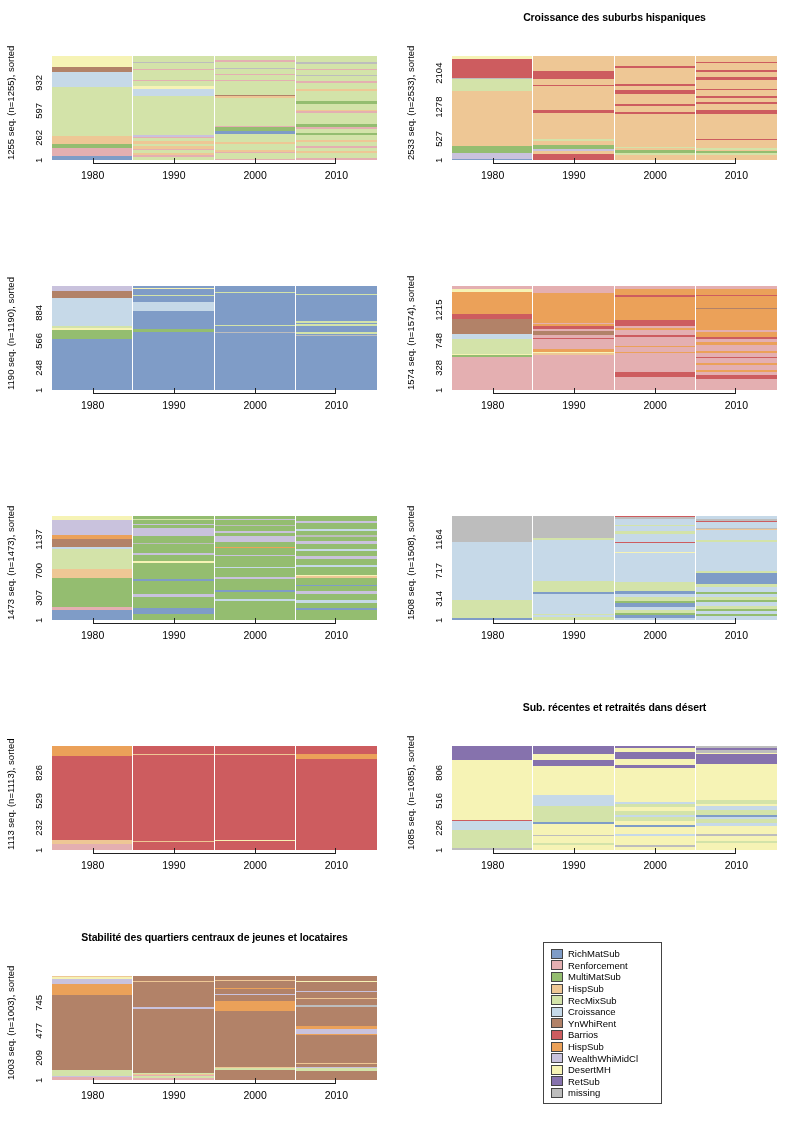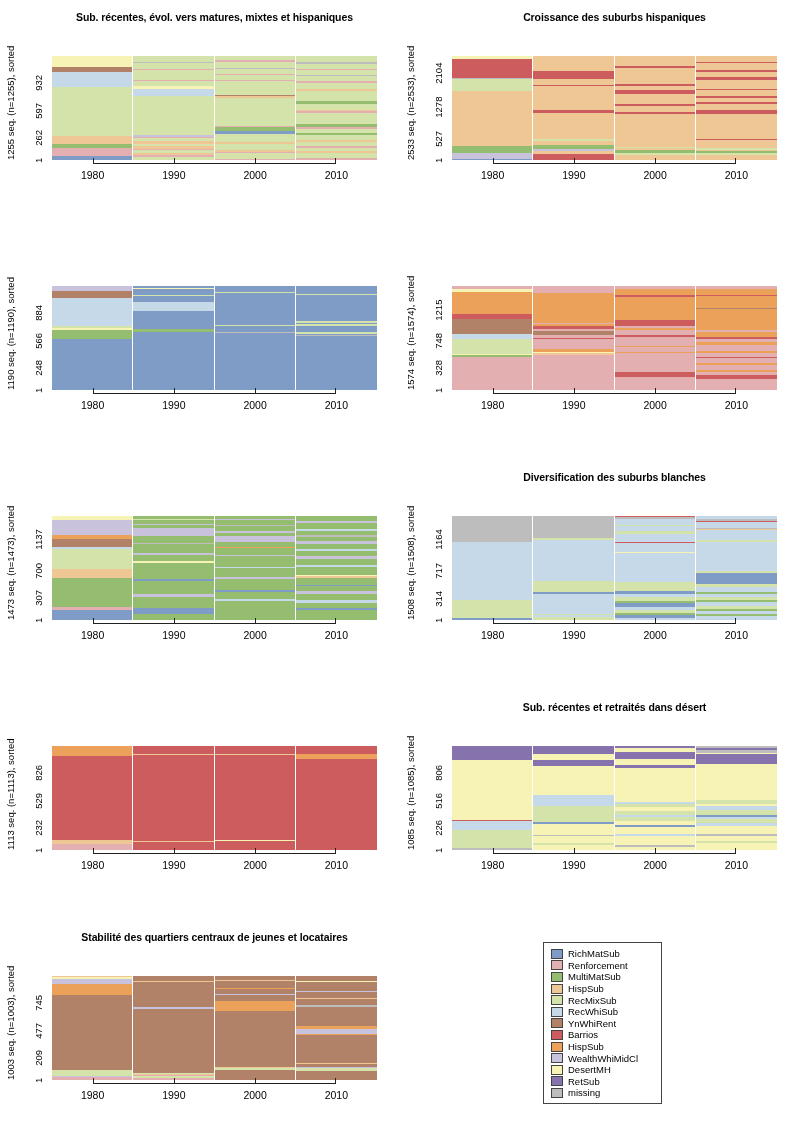--- a/index.html
+++ b/index.html
@@ -27,21 +27,20 @@
           border:1.2px solid #444;padding:5px 0 4px 7px;box-sizing:border-box;}
   .lrow{display:flex;align-items:center;height:11.6px;}
   .lsw{width:10px;height:8px;border:1px solid #444;flex:none;box-sizing:content-box;}
   .llab{margin-left:5px;font-size:9.5px;white-space:nowrap;}
 </style>
 </head>
 <body>
 
 <div id="page">
     <div class="cell" style="left: 0px; top: 0px;">
-      <div class="ptitle">Sub. récentes, évol. vers matures, mixtes et hispaniques</div>
       <div class="ylab">1255 seq. (n=1255), sorted</div>
       <div class="ytick" style="bottom: 70.0829px;">1</div>
       <div class="ytick" style="bottom: 91.7116px;">262</div>
       <div class="ytick" style="bottom: 119.473px;">597</div>
       <div class="ytick" style="bottom: 147.233px;">932</div>
       <div class="plot">
         <div class="period gap" style="left: 0%; width: 25%;">
           <div class="seg" style="flex-grow: 36; background: rgb(127, 156, 199);"></div>
           <div class="seg" style="flex-grow: 78; background: rgb(228, 175, 177);"></div>
           <div class="seg" style="flex-grow: 32; background: rgb(148, 189, 112);"></div>
@@ -474,21 +473,20 @@
         <div class="xtickmark" style="left: 33.3333%;"></div>
         <div class="xtickmark" style="left: 66.6667%;"></div>
         <div class="xtickmark" style="left: calc(100% - 1.2px);"></div>
       </div>
       <div class="xlab" style="left: 92.625px;">1980</div>
       <div class="xlab" style="left: 173.875px;">1990</div>
       <div class="xlab" style="left: 255.125px;">2000</div>
       <div class="xlab" style="left: 336.375px;">2010</div>
     </div>
     <div class="cell" style="left: 400px; top: 460px;">
-      <div class="ptitle">Diversification des suburbs blanches</div>
       <div class="ylab">1508 seq. (n=1508), sorted</div>
       <div class="ytick" style="bottom: 70.069px;">1</div>
       <div class="ytick" style="bottom: 91.6552px;">314</div>
       <div class="ytick" style="bottom: 119.448px;">717</div>
       <div class="ytick" style="bottom: 150.276px;">1164</div>
       <div class="plot">
         <div class="period gap" style="left: 0%; width: 25%;">
           <div class="seg" style="flex-grow: 20; background: rgb(127, 156, 199);"></div>
           <div class="seg" style="flex-grow: 175; background: rgb(211, 227, 169);"></div>
           <div class="seg" style="flex-grow: 555; background: rgb(198, 217, 232);"></div>
@@ -789,21 +787,21 @@
         <div class="lrow">
           <span class="lsw" style="background: rgb(238, 199, 149);"></span>
           <span class="llab">HispSub</span>
         </div>
         <div class="lrow">
           <span class="lsw" style="background: rgb(211, 227, 169);"></span>
           <span class="llab">RecMixSub</span>
         </div>
         <div class="lrow">
           <span class="lsw" style="background: rgb(198, 217, 232);"></span>
-          <span class="llab">RecWhiSub</span>
+          <span class="llab">Croissance</span>
         </div>
         <div class="lrow">
           <span class="lsw" style="background: rgb(178, 130, 104);"></span>
           <span class="llab">YnWhiRent</span>
         </div>
         <div class="lrow">
           <span class="lsw" style="background: rgb(205, 92, 95);"></span>
           <span class="llab">Barrios</span>
         </div>
         <div class="lrow">

